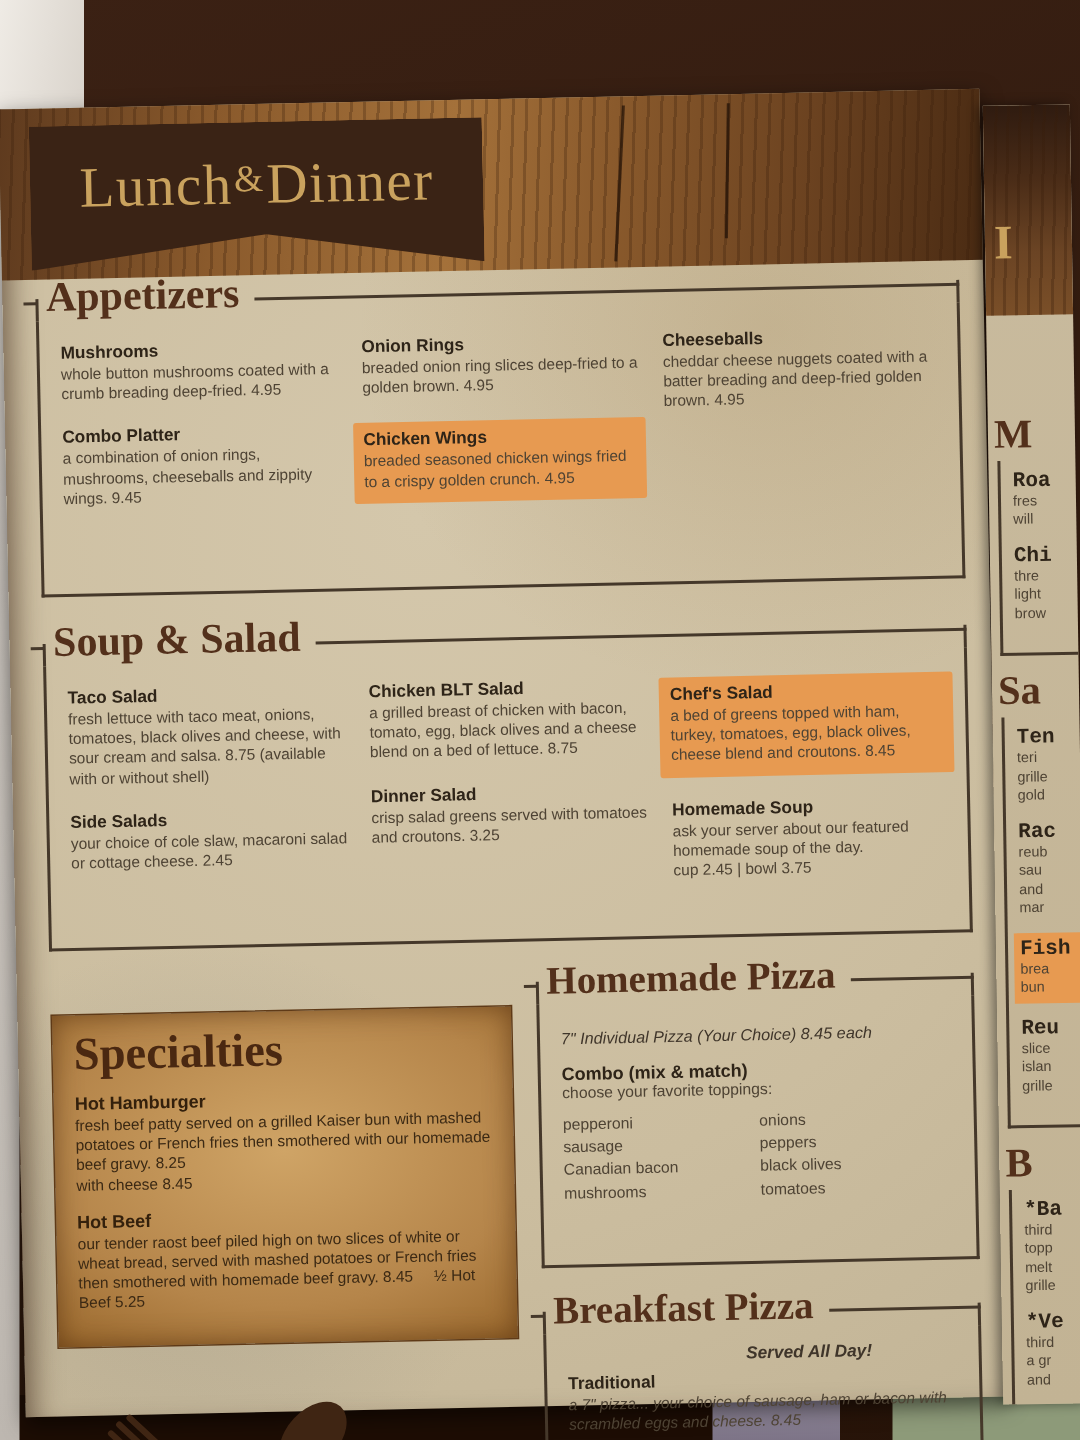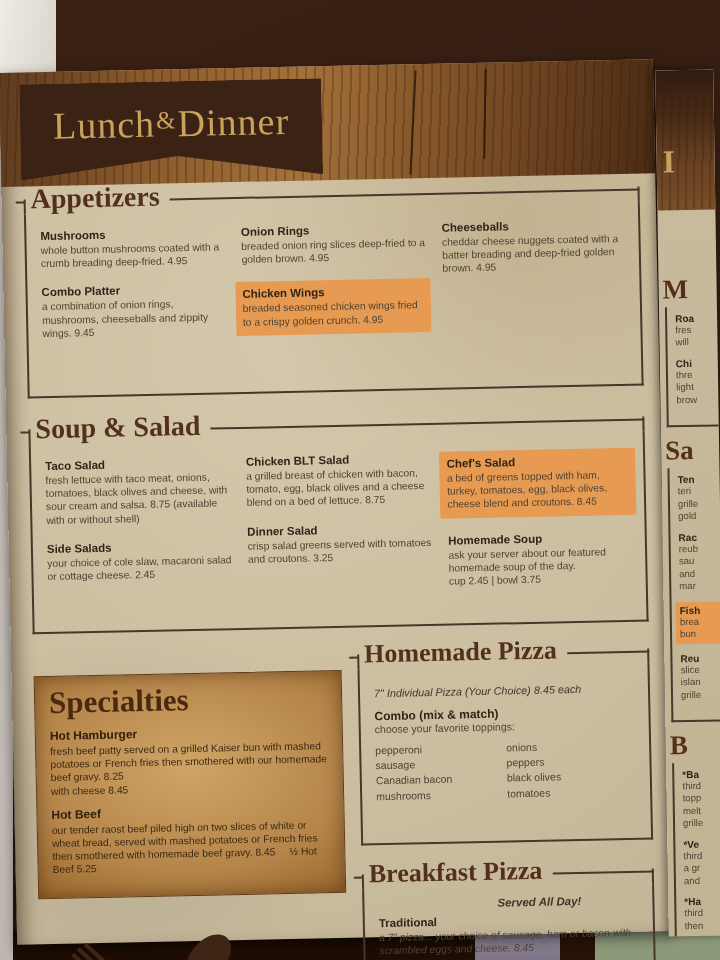--- a/index.html
+++ b/index.html
@@ -108,21 +108,21 @@
     background:linear-gradient(#c9bb9e,#c2b394);
     box-shadow:-3px 0 8px rgba(0,0,0,.45);
   }
   .rp-banner{position:relative;height:140px;background:
       repeating-linear-gradient(92deg, rgba(55,28,9,.3) 0 2px, rgba(0,0,0,0) 2px 8px),
       linear-gradient(180deg,#2f1b10 0%,#4a2c17 35%,#6b4424 70%,#7a4f28 100%);}
   .rp-letter{position:absolute;left:6px;bottom:30px;font-family:"Liberation Serif",serif;color:#c9a25e;font-size:32px;font-weight:bold;}
   .rp-sec-title{font-family:"Liberation Serif",serif;font-weight:bold;color:#53301b;font-size:27px;margin:8px 0 2px 4px;}
   .rp-box{border-left:2px solid #45382a;border-bottom:2px solid #45382a;margin-left:6px;padding:6px 0 10px 8px;}
   .rp-group{margin-bottom:9px;}
-  .rp-name{font-weight:bold;font-size:10px;color:#2e2418;white-space:nowrap;}
+  .rp-name{font-weight:bold;font-size:14px;color:#2e2418;white-space:nowrap;font-family:Liberation Mono, monospace;}
   .rp-line{font-size:9.6px;color:#4e4334;white-space:nowrap;line-height:1.3;}
   .rp-hl{background:#e79a51;margin-left:-4px;padding:3px 0 3px 4px;}
   .rp-gap1{height:56px;}
 </style>
 </head>
 <body>
 
 <div class="photo">
   <div class="carpet"></div>
   <div class="purple-object"></div>

